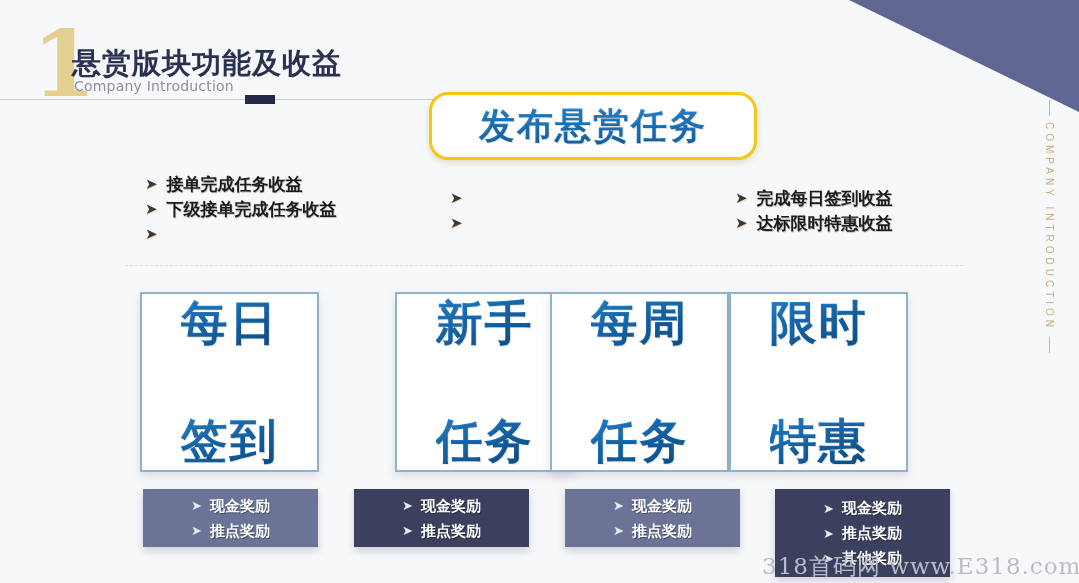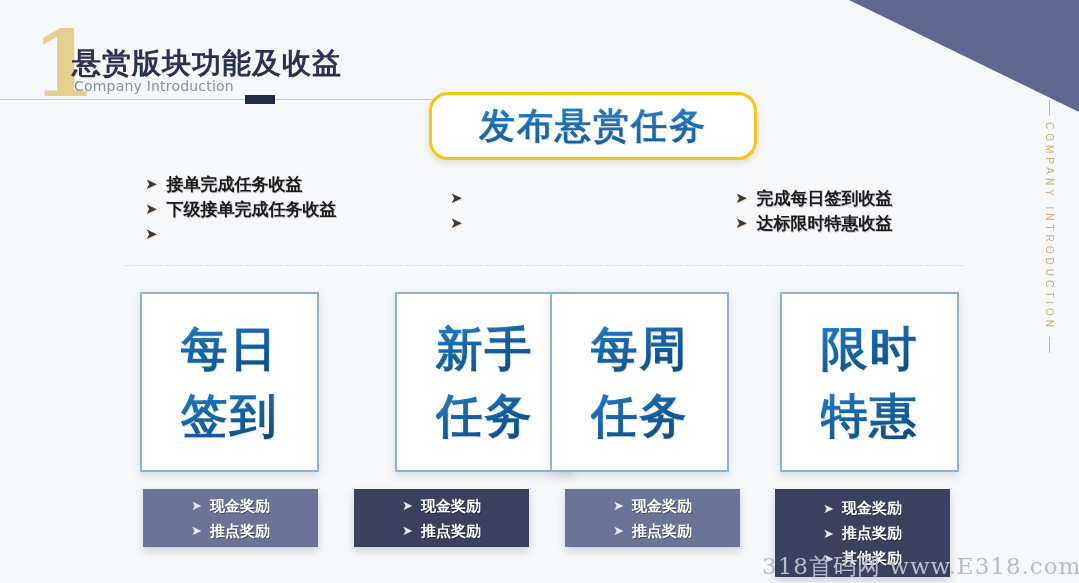--- a/index.html
+++ b/index.html
@@ -89,27 +89,27 @@
     position:absolute;left:125px;top:265px;width:840px;height:1px;
     background:repeating-linear-gradient(90deg,#dddfe6 0 3px,#eef0f4 3px 5px);
   }
 
   
   .cards{position:absolute;left:0;top:292px;width:1079px;height:180px;}
   .card{
     position:absolute;top:0;width:175px;height:176px;
     background:#ffffff;border:2px solid #8fb3cf;
     box-shadow:0 4px 9px rgba(90,100,130,.18);
-    display:flex;flex-direction:column;align-items:center;justify-content:center;
+    display:flex;flex-direction:column;align-items:center;justify-content:space-between;
     gap:9px;
   }
   .card.k0{left:140px;}
   .card.k1{left:352px;margin-left:43px;}
   .card.k2{left:550px;}
-  .card.k3{left:780px;}
+  .card.k3{left:729px;}
   .card-line{
     font-size:47px;font-weight:bold;letter-spacing:2px;line-height:58px;
     background:linear-gradient(160deg,#2b8ad6 0%,#1668ad 55%,#0d4f86 100%);
     -webkit-background-clip:text;background-clip:text;
     -webkit-text-fill-color:transparent;color:#1a6fb5;
     text-shadow:1px 1px 0 rgba(0,0,0,.10);
   }
 
   
   .rewards{position:absolute;left:0;top:489px;width:1079px;height:94px;}

